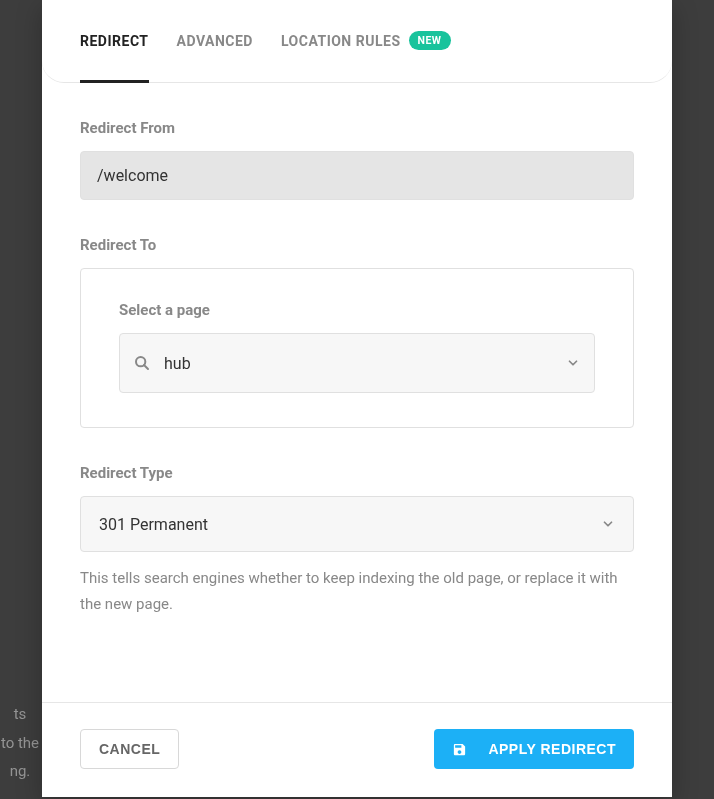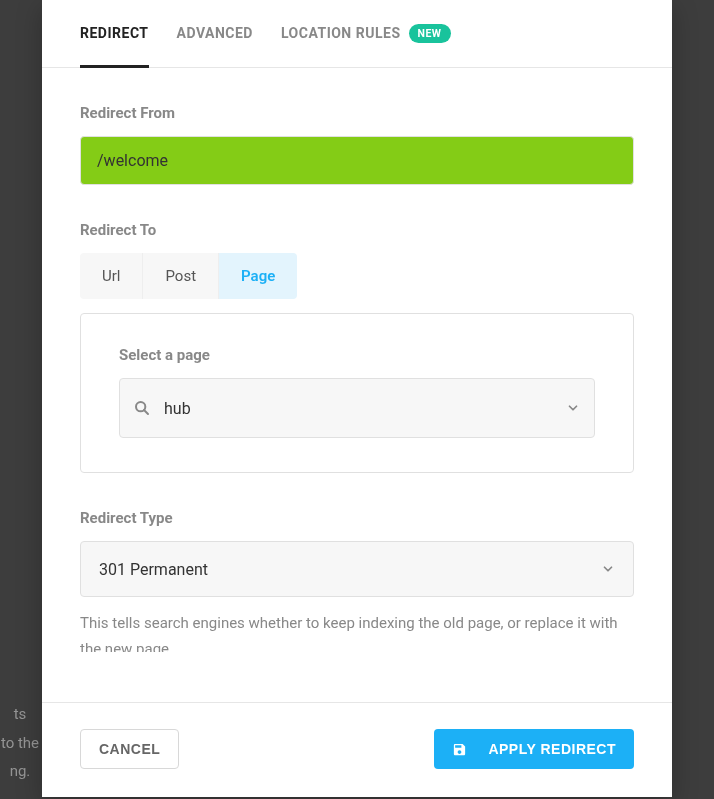--- a/index.html
+++ b/index.html
@@ -38,21 +38,22 @@
     display: flex;
     flex-direction: column;
     box-shadow: 0 8px 24px rgba(0,0,0,0.25);
   }
   .tabs {
     display: flex;
     align-items: center;
     gap: 28px;
     padding: 0 38px;
     border-bottom: 1px solid #e6e6e6;
-    height: 68px;
+    height: 83px;
+    border-radius: 22px;
   }
   .tab {
     color: #888;
     font-size: 14px;
     font-weight: 700;
     letter-spacing: 0.5px;
     text-transform: uppercase;
     height: 100%;
     display: flex;
     align-items: center;
@@ -83,21 +84,21 @@
   .section { margin-bottom: 36px; }
   .label {
     color: #888;
     font-size: 15px;
     font-weight: 700;
     margin-bottom: 14px;
   }
   .text-input {
     width: 100%;
     border: 1px solid #e0e0e0;
-    background: #84cc16;
+    background: #e5e5e5;
     border-radius: 4px;
     padding: 14px 16px;
     font-size: 16px;
     color: #333;
     font-family: inherit;
   }
   .seg-group {
     display: inline-flex;
     border-radius: 4px;
     overflow: hidden;
@@ -229,31 +230,20 @@
 
   <div class="body">
 
     <div class="section">
       <div class="label">Redirect From</div>
       <input class="text-input" type="text" value="/welcome" style="">
     </div>
 
     <div class="section">
       <div class="label">Redirect To</div>
-      <div class="seg-group">
-        <div class="seg">
-          <span>Url</span>
-        </div>
-        <div class="seg">
-          <span>Post</span>
-        </div>
-        <div class="seg active">
-          <span>Page</span>
-        </div>
-      </div>
 
       <div class="panel">
         <div class="label">Select a page</div>
         <div class="search-select">
           <span class="icon-search">
             <svg width="16" height="16" viewBox="0 0 24 24" fill="none" stroke="currentColor" stroke-width="3" stroke-linecap="round">
               <circle cx="10" cy="10" r="7"></circle>
               <line x1="21" y1="21" x2="15" y2="15"></line>
             </svg>
           </span>

